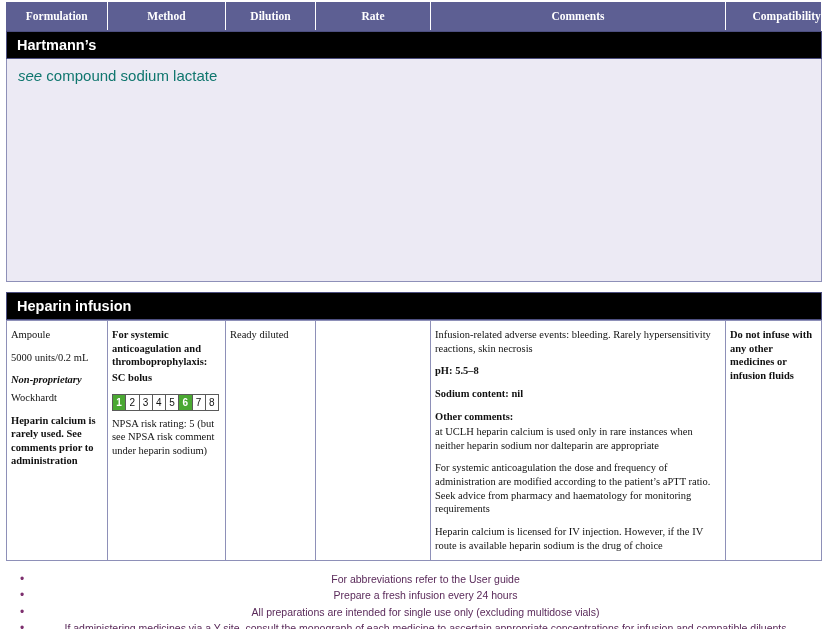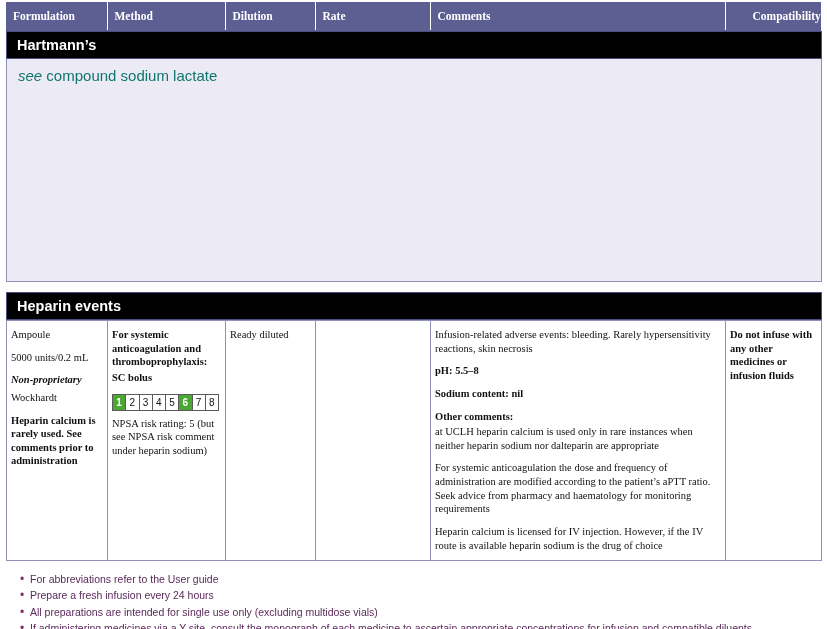--- a/index.html
+++ b/index.html
@@ -27,21 +27,21 @@
   col.c4 { width: 115px; }
   col.c5 { width: 295px; }
   col.c6 { width: 96px; }
 
   .hdr-row th {
     background: #5d5f93;
     color: #ffffff;
     font-family: "Liberation Serif", serif;
     font-weight: bold;
     font-size: 11.5px;
-    text-align: left;
+    text-align: center;
     padding: 5px 6px 5px 7px;
     border-right: 1px solid #ffffff;
     border-bottom: 1px solid #5d5f93;
     vertical-align: middle;
     height: 28px;
   }
   .hdr-row th:last-child { border-right: none; padding-left: 27px; }
 
   .section-title-row td {
     background: #000000;
@@ -119,20 +119,21 @@
     padding: 0 0 0 14px;
     list-style: none;
   }
   .notes li {
     position: relative;
     font-family: "Liberation Sans", sans-serif;
     font-size: 10.5px;
     color: #5a2a5a;
     line-height: 1.55;
     padding-left: 10px;
+    text-align: center;
   }
   .notes li:before {
     content: "\2022";
     position: absolute;
     left: 0; top: -1px;
     color: #7d2f6e;
     font-size: 12px;
   }
 </style>
 </head>
@@ -184,21 +185,21 @@
     </table>
 
   <div class="spacer"></div>
 
   <table class="grid">
     <colgroup>
         <col style="width:815px">
       </colgroup>
     <tbody>
         <tr class="section-title-row">
-      <td>Heparin events</td>
+      <td>Heparin infusion</td>
     </tr>
   </tbody>
     </table>
 
   <table class="grid hep">
     <colgroup>
       <col class="c1">
         <col class="c2">
         <col class="c3">
         <col class="c4">

